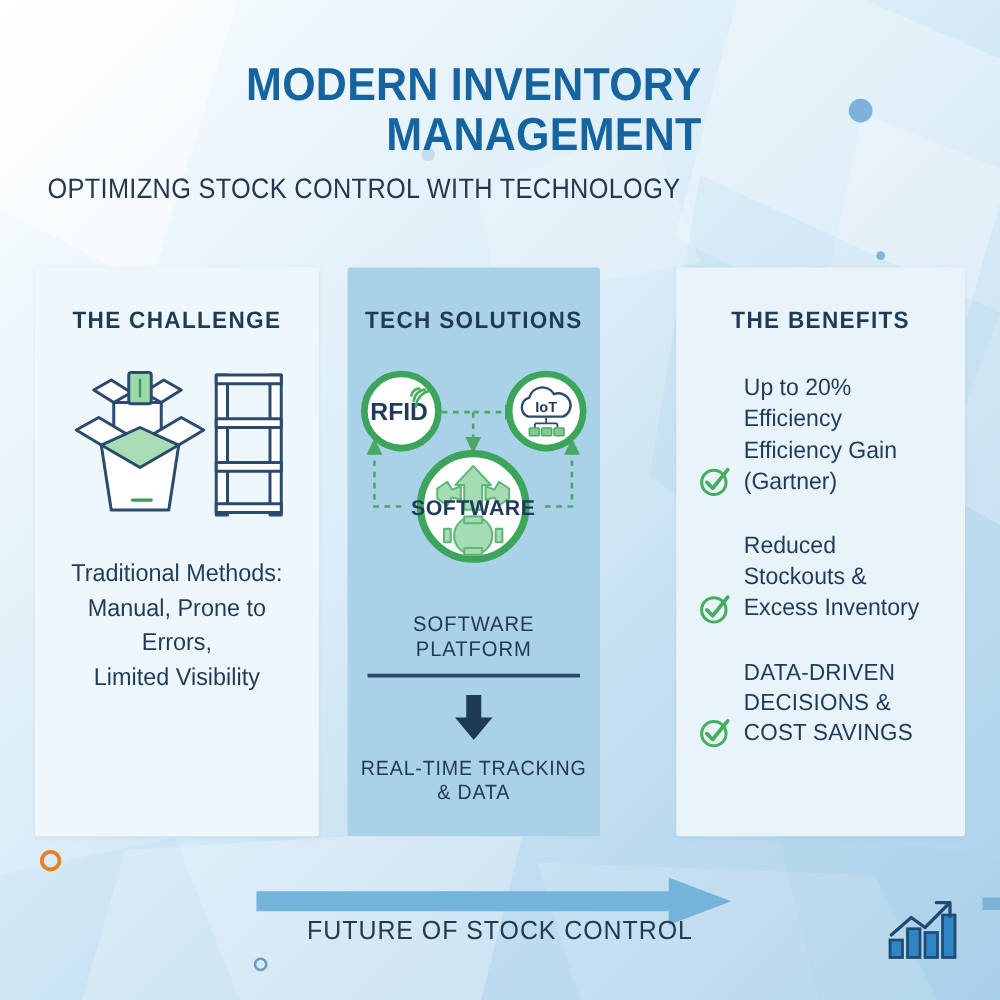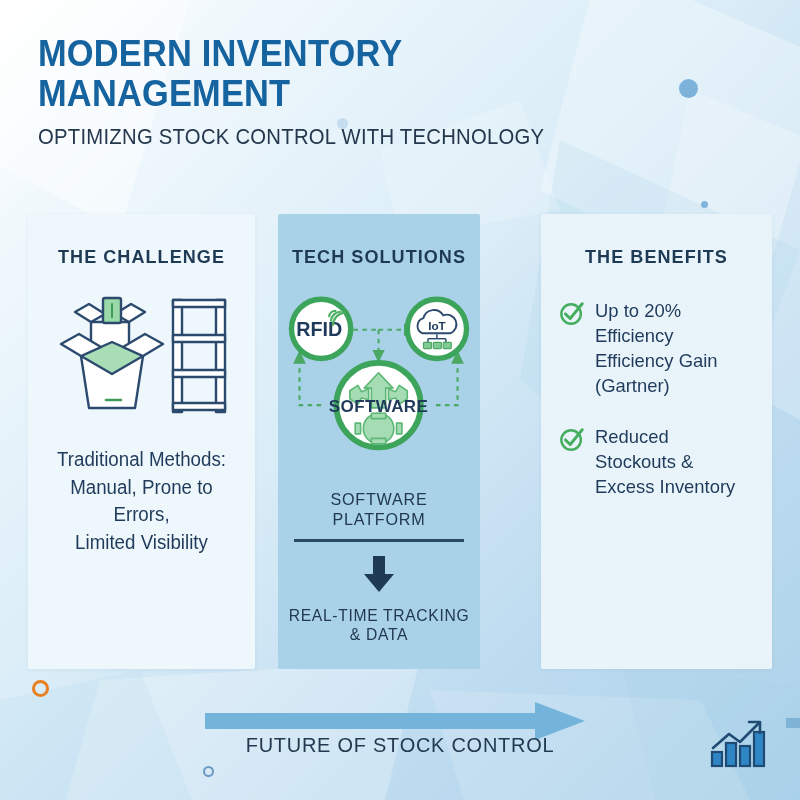--- a/index.html
+++ b/index.html
@@ -16,21 +16,21 @@
   #bg-grad {
     position:absolute; inset:0;
     background:
       linear-gradient(135deg, #ffffff 0%, #eef7fc 18%, #d9ecf7 46%, #bfdcf0 72%, #abd2ea 100%);
   }
   .poly { position:absolute; }
   .dot-solid { position:absolute; border-radius:50%; }
   .dot-ring { position:absolute; border-radius:50%; background:transparent; }
 
   
-  #header { position:absolute; left:38px; top:34px; z-index:5; }
+  #header { position:absolute; left:38px; top:48px; z-index:5;text-align:right; }
   #title {
     font-family:"Liberation Sans Narrow","Liberation Sans",sans-serif;
     font-weight:700;
     font-size:37px;
     line-height:1.08;
     letter-spacing:0.2px;
     color:#15639f;
     text-transform:uppercase;
     transform: scaleX(0.93);
     transform-origin: left center;
@@ -107,21 +107,21 @@
     font-family:"Liberation Sans Narrow","Liberation Sans",sans-serif;
     font-size:16.5px;
     letter-spacing:0.7px;
     color:#22394f;
     text-transform:uppercase;
     transform: scaleX(0.95);
   }
 
   
   .benefits { margin-top:30px; padding:0 14px 0 18px; }
-  .benefit { display:flex; align-items:flex-start; margin-bottom:26px; }
+  .benefit { display:flex; align-items:flex-end; margin-bottom:26px; }
   .benefit .chk { flex:0 0 auto; width:26px; height:26px; margin-right:10px; margin-top:2px; }
   .benefit .btext {
     font-family:"Liberation Sans Narrow","Liberation Sans",sans-serif;
     font-size:19px;
     line-height:1.32;
     color:#1f3a5a;
     transform: scaleX(0.97);
     transform-origin:left center;
   }
   .benefit.upper .btext { text-transform:uppercase; letter-spacing:0.2px; font-size:18.5px; }
@@ -310,20 +310,27 @@
       </div>
 
       <div class="benefit">
         <svg class="chk" viewBox="0 0 28 28">
           <circle cx="13" cy="15" r="10.5" fill="none" stroke="#45ad5e" stroke-width="2.6"></circle>
           <path d="M7,15 l5,5 L25,4" fill="none" stroke="#45ad5e" stroke-width="3.2" stroke-linecap="round" stroke-linejoin="round"></path>
         </svg>
         <div class="btext">Reduced Stockouts &amp; Excess Inventory</div>
       </div>
 
+      <div class="benefit upper">
+        <svg class="chk" viewBox="0 0 28 28">
+          <circle cx="13" cy="15" r="10.5" fill="none" stroke="#45ad5e" stroke-width="2.6"></circle>
+          <path d="M7,15 l5,5 L25,4" fill="none" stroke="#45ad5e" stroke-width="3.2" stroke-linecap="round" stroke-linejoin="round"></path>
+        </svg>
+        <div class="btext">Data-driven decisions &amp; cost savings</div>
+      </div>
     </div>
   </div>
 </div>
 
 <div id="footer">
   <div id="footer-arrow">
     <svg width="380" height="38" viewBox="0 0 380 38">
       <path d="M0,11 h330 v-11 l50,19 l-50,19 v-11 h-330 z" fill="#74b4da"></path>
     </svg>
   </div>

